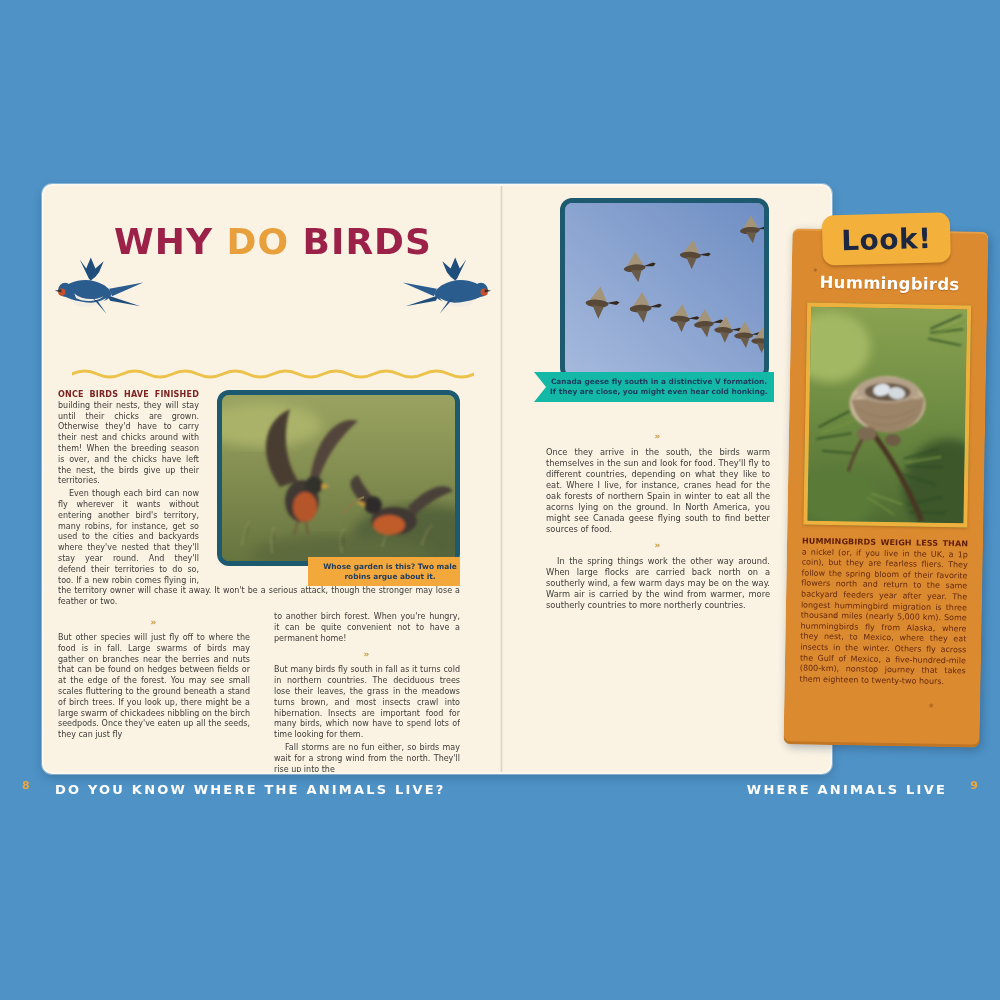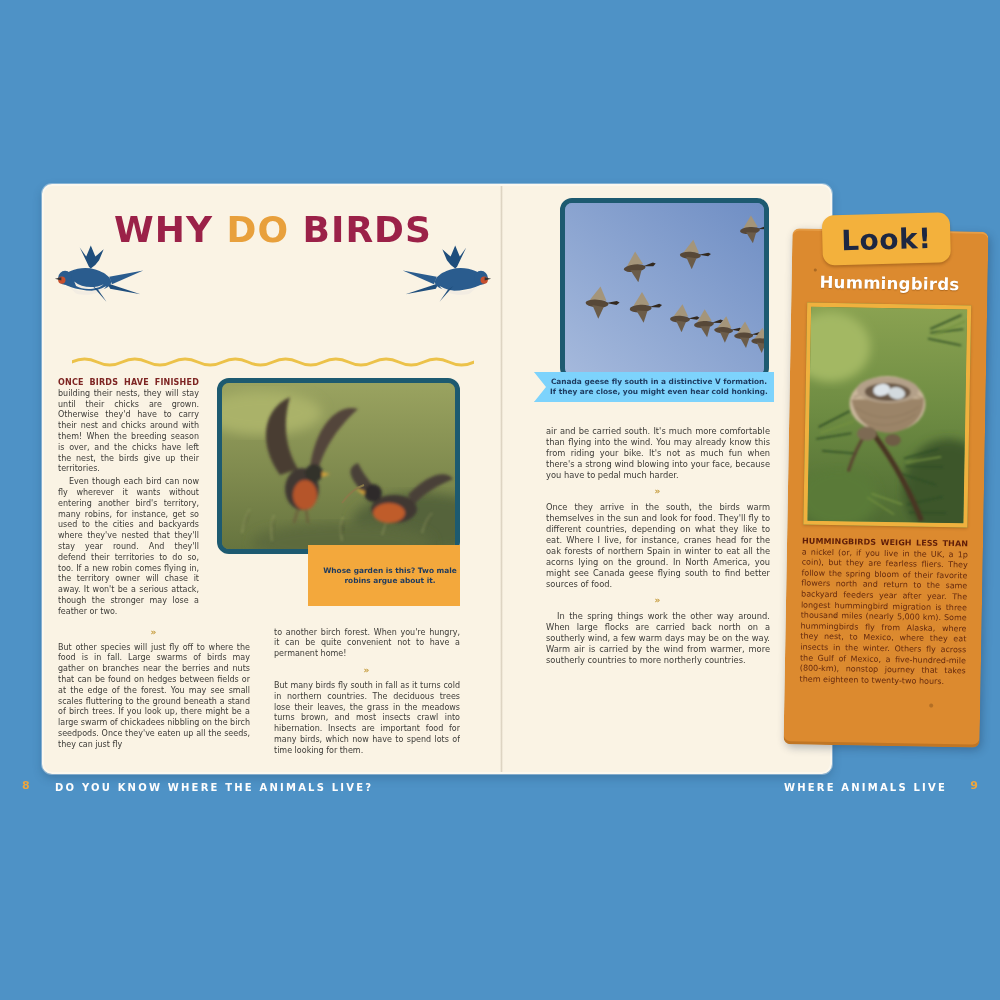--- a/index.html
+++ b/index.html
@@ -13,21 +13,21 @@
     position:absolute;left:42px;top:184px;width:790px;height:590px;
     background:#faf3e4;border-radius:10px;
     border:2px solid #fcf8ee;box-sizing:border-box;
     box-shadow:0 0 0 1px rgba(255,255,255,.35), 0 4px 10px rgba(20,50,80,.25);
     overflow:hidden;z-index:1;
   }
   .spine{
     position:absolute;left:456px;top:0;width:3px;height:100%;
     background:linear-gradient(to right, rgba(90,70,40,0) 0%, rgba(90,70,40,.18) 50%, rgba(90,70,40,0) 100%);
   }
-  .page-left{position:absolute;left:0;top:0;width:458px;height:100%;}
+  .page-left{position:absolute;left:0;top:12px;width:458px;height:100%;}
   .page-right{position:absolute;left:458px;top:0;width:332px;height:100%;}
 
   
   .title-line{position:absolute;width:100%;text-align:center;font-weight:bold;
     font-size:36px;letter-spacing:1px;line-height:1;}
   .title-l1{top:26px;}
   .title-l2{top:68px;}
   .t-maroon{color:#9b2148;}
   .t-orange{color:#e8a03c;}
 
@@ -51,40 +51,40 @@
   .indent{text-indent:11px;}
 
   .photo-block{float:right;width:252px;margin-left:9px;}
   .photo-frame{
     width:243px;height:176px;margin-left:9px;box-sizing:border-box;
     border:5px solid #1d5a70;border-radius:12px;overflow:hidden;background:#7a8450;
   }
   .robin-caption{
     position:relative;z-index:3;width:164px;margin:-9px -12px 0 auto;box-sizing:border-box;
     background:#f3a83c;color:#1d3a5f;font-weight:bold;font-size:7.4px;line-height:9.5px;
-    text-align:center;padding:21px 7px;
+    text-align:center;padding:5px 7px;
     clip-path:polygon(0 0,100% 0,95% 50%,100% 100%,0 100%);
     box-shadow:0 1px 2px rgba(60,30,0,.25);
   }
   .divider{
     text-align:center;color:#c49a3a;font-weight:bold;font-size:9px;line-height:10px;
     margin:5px 0 6px 0;letter-spacing:1px;
   }
   .cols{display:flex;gap:24px;clear:none;margin-top:4px;}
   .colA{flex:0 0 192px;}
-  .colB{flex:1;margin-top:6px;}
+  .colB{flex:1;}
 
   
   .geese-frame{
     position:absolute;left:58px;top:12px;width:209px;height:182px;box-sizing:border-box;
     border:5px solid #1d5a70;border-radius:12px;overflow:hidden;background:#7c98c9;
   }
   .goose-caption{
     position:absolute;left:32px;top:186px;width:240px;box-sizing:border-box;
-    background:#7dd3fc;color:#1d3a5f;font-weight:bold;font-size:7.4px;line-height:10px;
+    background:#14b8a6;color:#1d3a5f;font-weight:bold;font-size:7.4px;line-height:10px;
     text-align:center;padding:5px 4px 5px 14px;
     clip-path:polygon(0 0,100% 0,100% 100%,0 100%,5% 50%);
     box-shadow:0 1px 2px rgba(60,30,0,.25);
   }
   .rbody{
     position:absolute;left:44px;top:240px;width:224px;height:336px;
     font-size:8.3px;line-height:11px;color:#3c3b37;text-align:justify;overflow:hidden;
   }
   .rbody p{margin:0 0 2px 0;}
 
@@ -121,21 +121,21 @@
   .card-body{
     position:absolute;left:15px;top:308px;width:166px;
     font-size:8px;line-height:10.6px;color:#64290e;text-align:justify;
   }
   .card-lead{font-weight:bold;color:#5f1d08;letter-spacing:.1px;}
 
   
   .foot-num{position:absolute;top:779px;font-weight:bold;font-size:11px;color:#eca63f;}
   .foot-num-left{left:22px;}
   .foot-num-right{right:22px;}
-  .foot-text{position:absolute;top:782px;font-weight:bold;font-size:10px;color:#ffffff;letter-spacing:2.2px;}
+  .foot-text{position:absolute;top:782px;font-weight:bold;font-size:13px;color:#ffffff;letter-spacing:2.2px;}
   .foot-text-left{left:55px;}
   .foot-text-right{right:53px;}
 </style>
 </head>
 <body>
 
 <div class="paper">
   <div class="spine"></div>
 
   <div class="page-left">
@@ -233,20 +233,21 @@
 
       <div class="cols">
         <div class="colA">
           <div class="divider">»</div>
           <p>But other species will just fly off to where the food is in fall. Large swarms of birds may gather on branches near the berries and nuts that can be found on hedges between fields or at the edge of the forest. You may see small scales fluttering to the ground beneath a stand of birch trees. If you look up, there might be a large swarm of chickadees nibbling on the birch seedpods. Once they've eaten up all the seeds, they can just fly</p>
         </div>
         <div class="colB">
           <p>to another birch forest. When you're hungry, it can be quite convenient not to have a permanent home!</p>
           <div class="divider">»</div>
           <p>But many birds fly south in fall as it turns cold in northern countries. The deciduous trees lose their leaves, the grass in the meadows turns brown, and most insects crawl into hibernation. Insects are important food for many birds, which now have to spend lots of time looking for them.</p>
+          <p class="indent">Fall storms are no fun either, so birds may wait for a strong wind from the north. They'll rise up into the</p>
         </div>
       </div>
     </div>
   </div>
 
   <div class="page-right">
 
     <div class="geese-frame">
       <svg width="199" height="172" viewBox="0 0 199 172">
         <defs>
@@ -274,21 +275,20 @@
         <use href="#goose" transform="translate(189,138) rotate(2) scale(0.9)"></use>
       </svg>
     </div>
 
     <div class="goose-caption">
       <span style="display:block">Canada geese fly south in a distinctive V formation.</span>
       <span style="display:block">If they are close, you might even hear cold honking.</span>
     </div>
 
     <div class="rbody">
-      <p>air and be carried south. It's much more comfortable than flying into the wind. You may already know this from riding your bike. It's not as much fun when there's a strong wind blowing into your face, because you have to pedal much harder.</p>
       <div class="divider">»</div>
       <p>Once they arrive in the south, the birds warm themselves in the sun and look for food. They'll fly to different countries, depending on what they like to eat. Where I live, for instance, cranes head for the oak forests of northern Spain in winter to eat all the acorns lying on the ground. In North America, you might see Canada geese flying south to find better sources of food.</p>
       <div class="divider">»</div>
       <p class="indent">In the spring things work the other way around. When large flocks are carried back north on a southerly wind, a few warm days may be on the way. Warm air is carried by the wind from warmer, more southerly countries to more northerly countries.</p>
     </div>
   </div>
 </div>
 
 <div class="card">
   <div class="look-badge">Look!</div>

